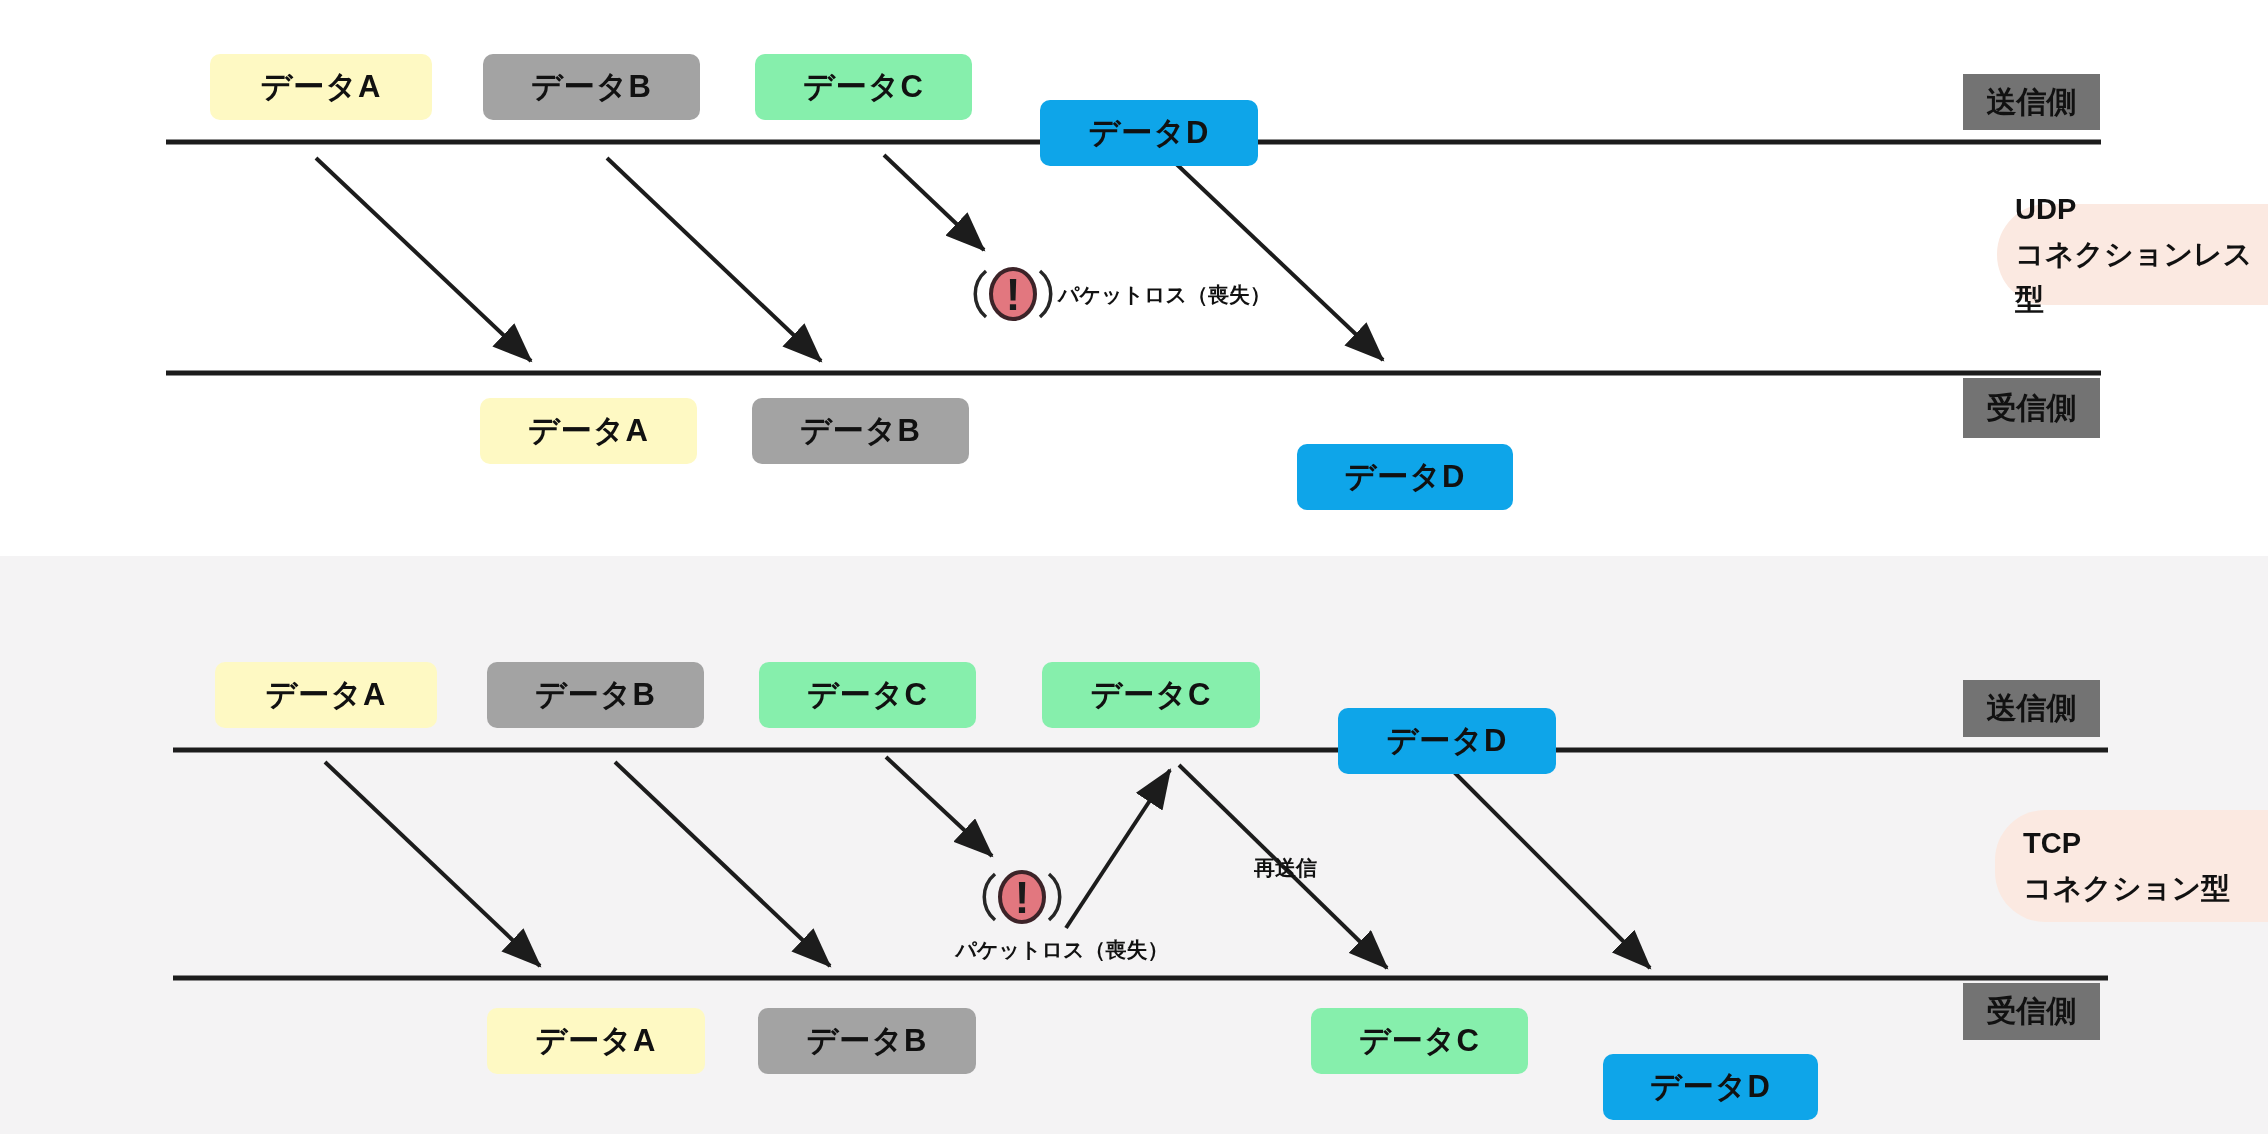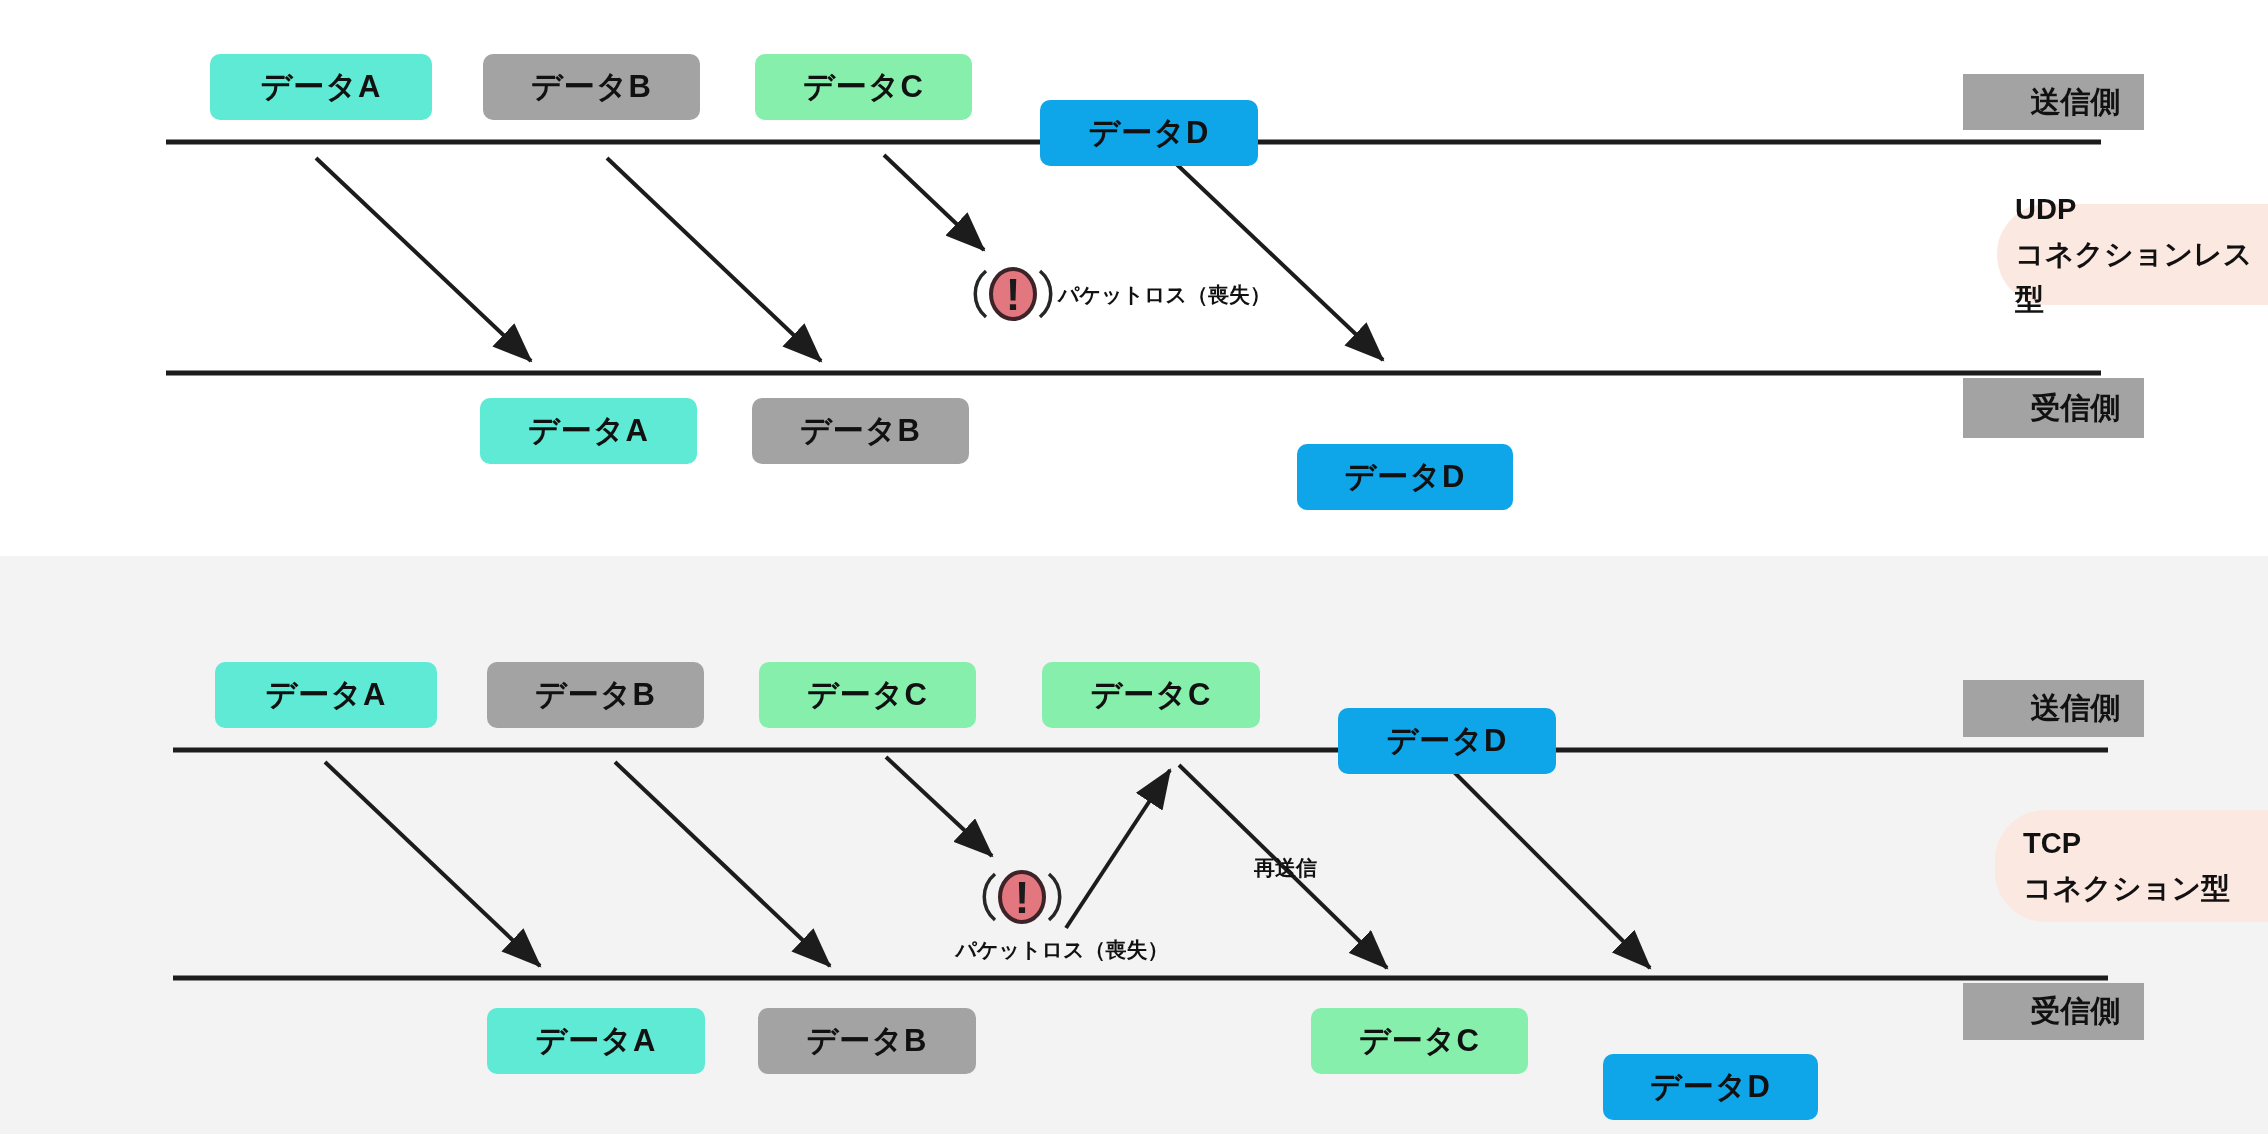--- a/index.html
+++ b/index.html
@@ -8,28 +8,28 @@
     font-family:"Liberation Sans","DejaVu Sans",sans-serif;color:#111;
     background:#ffffff;
   }
   .section-bg{position:absolute;left:0;top:556px;width:2268px;height:578px;background:#f4f3f4;}
   #overlay{position:absolute;left:0;top:0;width:2268px;height:1134px;}
   .dbox{
     position:absolute;height:66px;border-radius:10px;
     display:flex;align-items:center;justify-content:center;
     font-size:31px;font-weight:bold;letter-spacing:1px;
   }
-  .blue{background:#5eead4;}
+  .blue{background:#fef9c3;}
   .orange{background:#a3a3a3;}
   .green{background:#86efac;}
   .purple{background:#0ea5e9;margin-top:46px;}
   .side-label{
-    position:absolute;background:#a3a3a3;
+    position:absolute;background:#737373;
     display:flex;align-items:center;justify-content:center;
-    font-size:30px;font-weight:600;padding-left:44px;
+    font-size:30px;font-weight:600;
   }
   .proto-label{
     position:absolute;background:#fbe9e1;border-radius:50px 0 0 50px;
     display:flex;flex-direction:column;justify-content:center;
     box-sizing:border-box;font-size:29px;font-weight:600;line-height:1.55;
   }
   .small-text{
     position:absolute;font-size:21px;font-weight:bold;white-space:nowrap;
   }
   .centered{text-align:center;}

